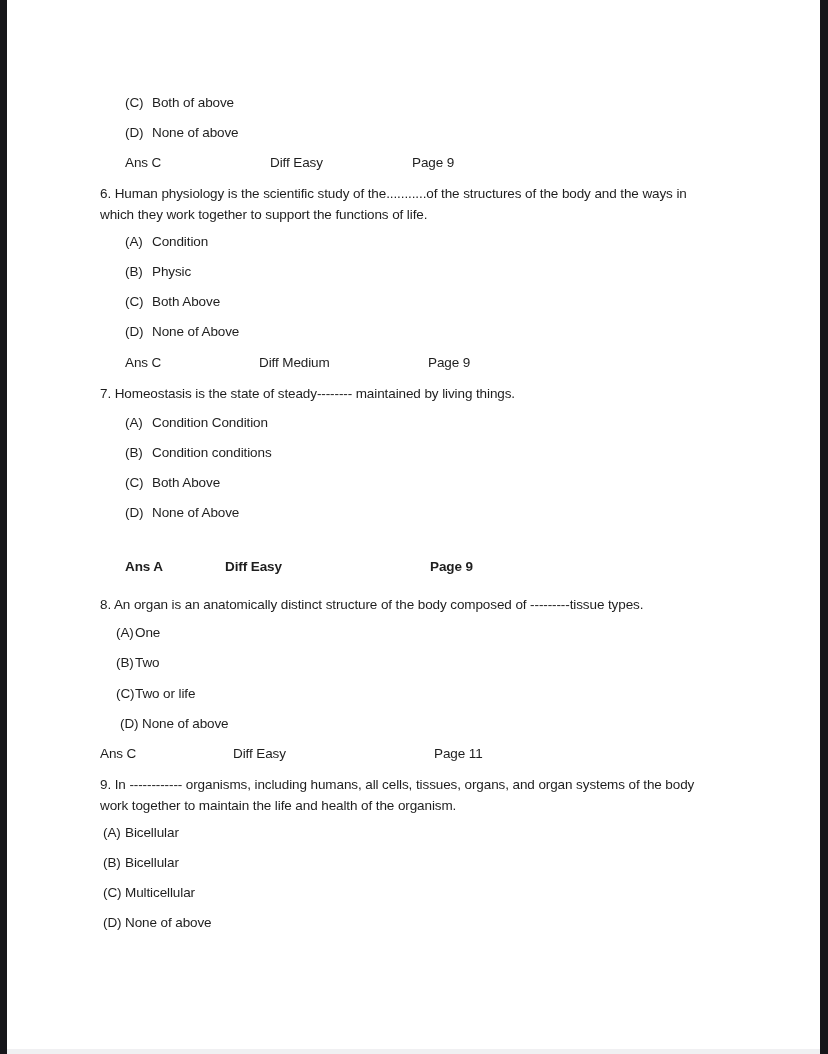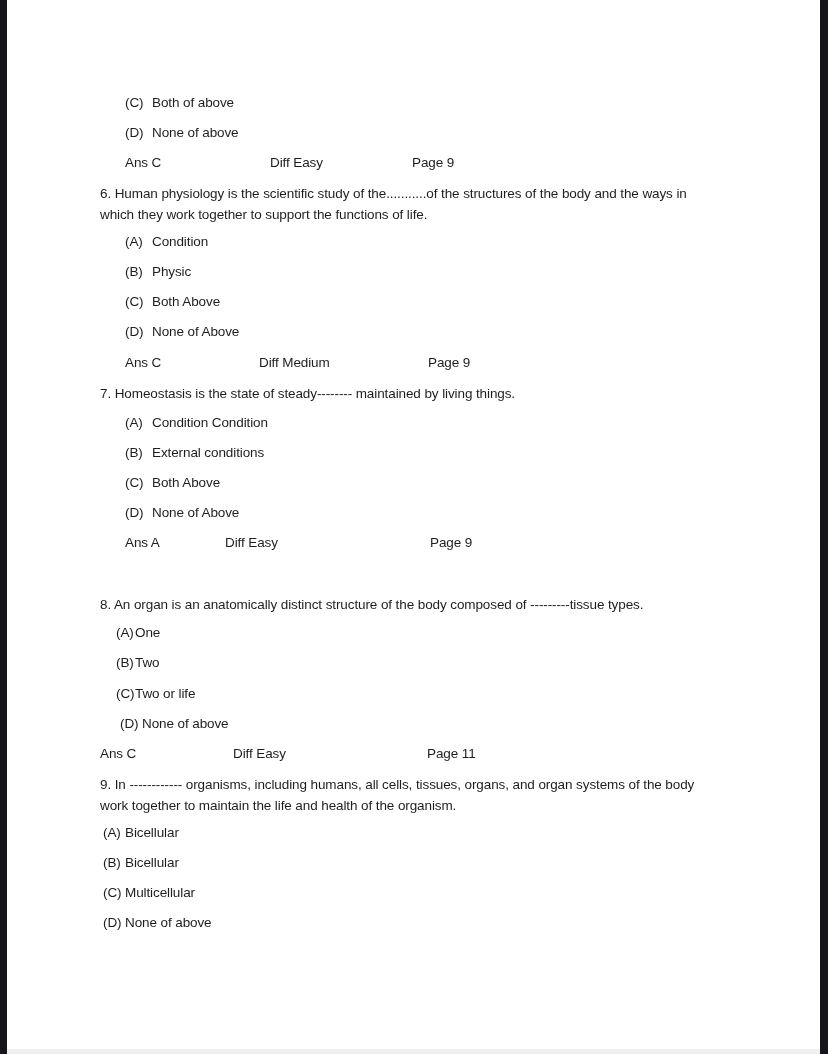--- a/index.html
+++ b/index.html
@@ -65,31 +65,31 @@
   <span style="left:303px;">Page 9</span>
 </div>
 
 <div class="abs qtext" style="top:384px;left:100px;">7. Homeostasis is the state of steady-------- maintained by living things.</div>
 <div class="abs opt" style="top:415px;left:125px;">
   <span class="lbl w27">(A)</span>
   <span>Condition Condition</span>
 </div>
 <div class="abs opt" style="top:445px;left:125px;">
   <span class="lbl w27">(B)</span>
-  <span>External conditions</span>
+  <span>Condition conditions</span>
 </div>
 <div class="abs opt" style="top:475px;left:125px;">
   <span class="lbl w27">(C)</span>
   <span>Both Above</span>
 </div>
 <div class="abs opt" style="top:505px;left:125px;">
   <span class="lbl w27">(D)</span>
   <span>None of Above</span>
 </div>
-<div class="abs meta" style="top:535px;left:125px;width:400px;">
+<div class="abs meta" style="top:559px;left:125px;width:400px;font-weight:bold;">
   <span style="left:0;">Ans A</span>
   <span style="left:100px;">Diff Easy</span>
   <span style="left:305px;">Page 9</span>
 </div>
 
 <div class="abs qtext" style="top:595px;left:100px;">8. An organ is an anatomically distinct structure of the body composed of ---------tissue types.</div>
 <div class="abs opt" style="top:625px;left:116px;">
   <span class="lbl w19">(A)</span>
   <span>One</span>
 </div>
@@ -101,21 +101,21 @@
   <span class="lbl w19">(C)</span>
   <span>Two or life</span>
 </div>
 <div class="abs opt" style="top:716px;left:120px;">
   <span class="lbl w22">(D)</span>
   <span>None of above</span>
 </div>
 <div class="abs meta" style="top:746px;left:100px;width:420px;">
   <span style="left:0;">Ans C</span>
   <span style="left:133px;">Diff Easy</span>
-  <span style="left:327px;">Page 11</span>
+  <span style="left:334px;">Page 11</span>
 </div>
 
 <div class="abs qtext" style="top:775px;left:100px;">9. In ------------ organisms, including humans, all cells, tissues, organs, and organ systems of the body
 work together to maintain the life and health of the organism.</div>
 <div class="abs opt" style="top:825px;left:103px;">
   <span class="lbl w22">(A)</span>
   <span>Bicellular</span>
 </div>
 <div class="abs opt" style="top:855px;left:103px;">
   <span class="lbl w22">(B)</span>

